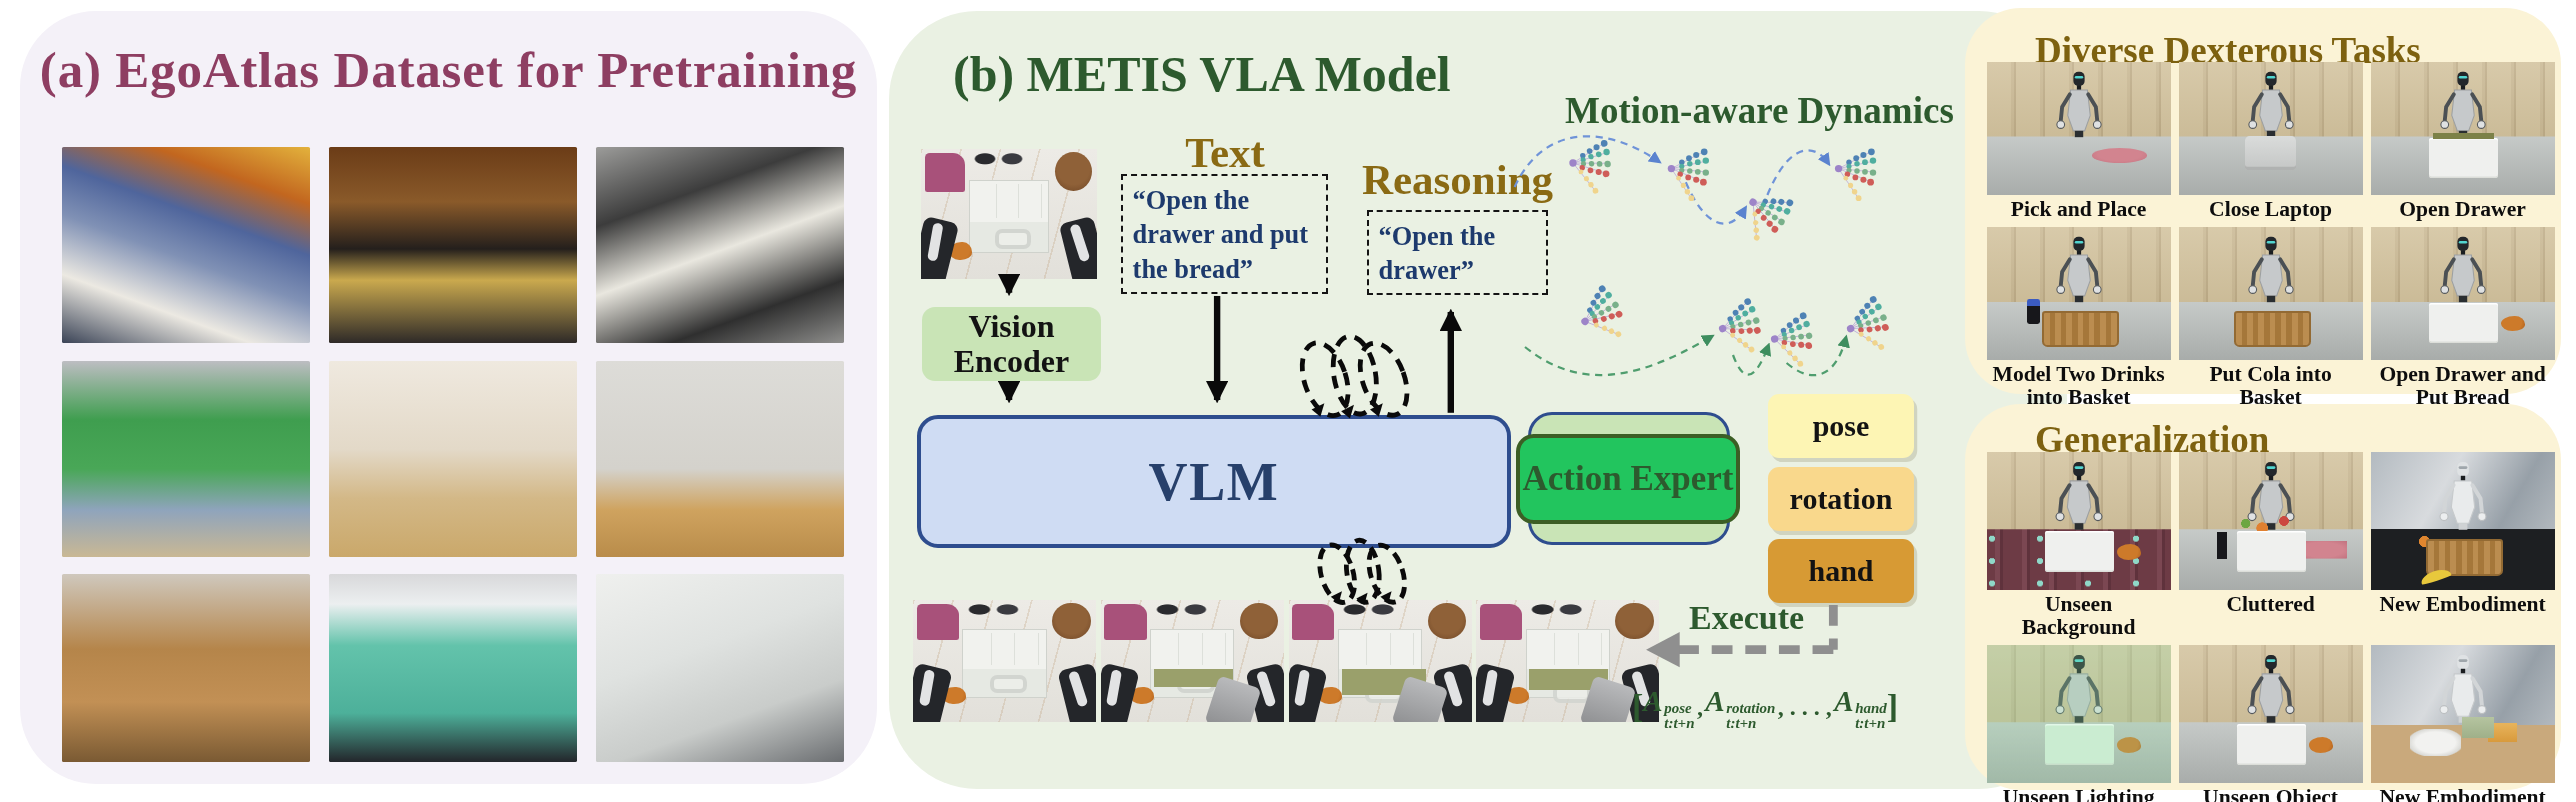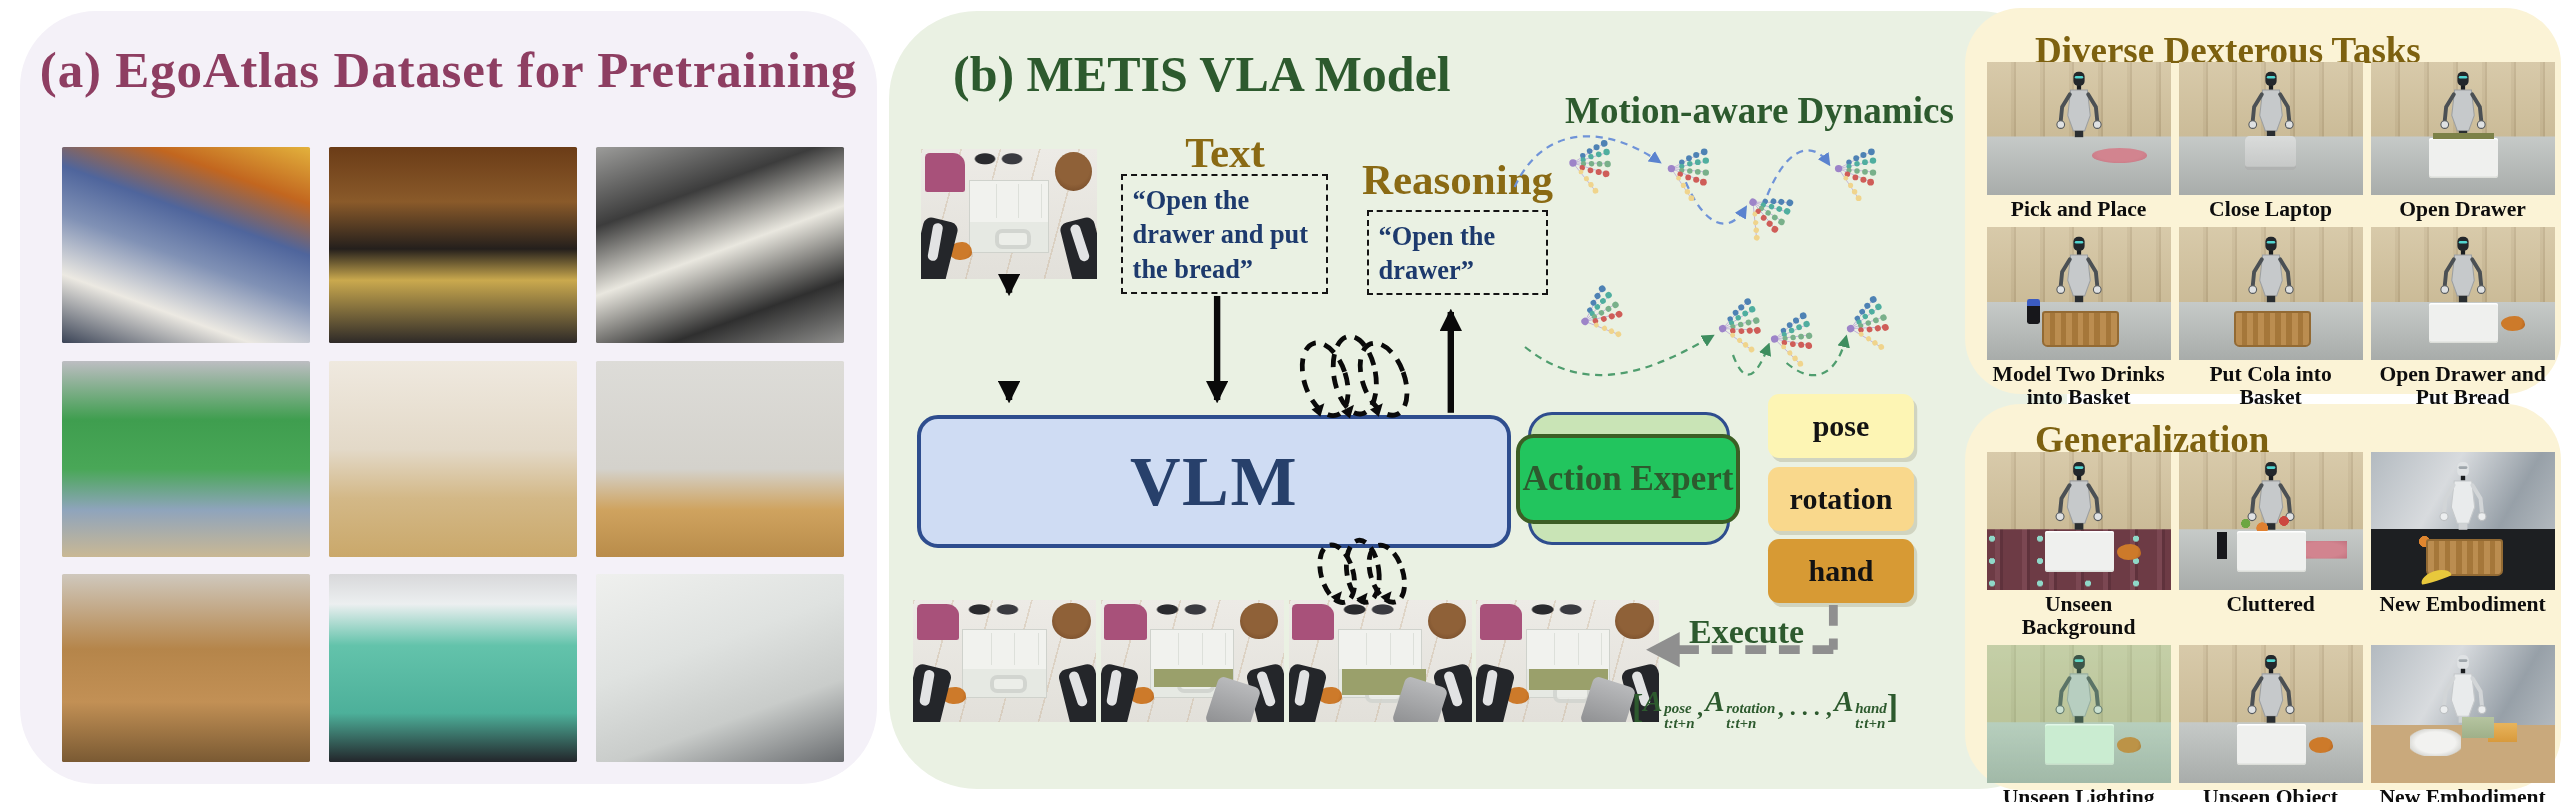--- a/index.html
+++ b/index.html
@@ -38,32 +38,32 @@
   .lbl-text{position:absolute; left:280px; top:117px; width:112px; text-align:center; font-size:43px; font-weight:bold; color:#8a6a14;}
   .lbl-reasoning{position:absolute; left:471px; top:144px; width:195px; text-align:center; font-size:43px; font-weight:bold; color:#8a6a14;}
   .dashed-box{position:absolute; border:2.4px dashed #141414; box-sizing:border-box;}
   .text-box{left:232px; top:163px; width:207px; height:120px;}
   .reasoning-box{left:478px; top:199px; width:181px; height:85px;}
   .quote{padding:6.4px 9.6px; font-size:26.4px; line-height:1.32; font-weight:bold; color:#1d3a6d;}
 
   .ve-box{position:absolute; left:33px; top:296px; width:179px; height:74px; background:#c9e4b6; border-radius:13px;
     display:flex; align-items:center; justify-content:center; text-align:center; font-size:32px; font-weight:bold; color:#131313; line-height:1.1;}
   .vlm-box{position:absolute; left:28px; top:404px; width:594px; height:133px; background:#cfdcf3; border:4px solid #2e4d8e; border-radius:21px;
-    box-sizing:border-box; display:flex; align-items:center; justify-content:center; font-size:70px; font-weight:bold; color:#27406b; letter-spacing:1.6px;}
+    box-sizing:border-box; display:flex; align-items:center; justify-content:center; font-size:54px; font-weight:bold; color:#27406b; letter-spacing:1.6px;}
   .ae-back{position:absolute; left:639px; top:401px; width:202px; height:133px; background:#c9e4b6; border:3.2px solid #2e4d8e; border-radius:24px; box-sizing:border-box;}
   .ae-box{position:absolute; left:627px; top:423px; width:224px; height:90px; background:#22c55e; border:4px solid #3c5e25; border-radius:17.6px;
     box-sizing:border-box; display:flex; align-items:center; justify-content:center; font-size:35px; font-weight:bold; color:#2d5a2e;}
 
   .tok{position:absolute; left:879px; width:146px; height:64px; border-radius:11.2px; display:flex; align-items:center; justify-content:center;
     font-size:30px; font-weight:bold; color:#131313; box-shadow:3.2px 4px 0 rgba(120,110,70,.22);}
   .tok-pose{top:383px; background:#fdf5b4;}
   .tok-rot{top:456px; background:#f9d88c;}
   .tok-hand{top:528px; background:#d79a34;}
 
-  .execute-label{position:absolute; left:800px; top:602px; font-size:34px; font-weight:bold; color:#2d5a2e;}
+  .execute-label{position:absolute; left:800px; top:588px; font-size:34px; font-weight:bold; color:#2d5a2e;}
 
   .input-image{position:absolute; left:32px; top:138px; width:176px; height:130px; overflow:hidden;}
   .strip{position:absolute; left:24px; top:589px; display:flex; gap:4.8px;}
   .frame{position:relative; width:183px; height:122px; overflow:hidden;}
 
   
   .formula{position:absolute; left:743px; top:674px; display:flex; align-items:center; color:#2d5a2e; font-weight:bold;}
   .frm-bracket{font-size:34px;}
   .frm-base{font-size:29px; font-style:italic;}
   .frm-ss{display:inline-flex; flex-direction:column; line-height:1; font-size:15px; margin-left:1.6px; transform:translateY(1.6px);}
@@ -204,20 +204,21 @@
     <div class="lbl-text">Text</div>
     <div class="dashed-box text-box">
       <div class="quote">“Open the drawer and put the bread”</div>
     </div>
 
     <div class="lbl-reasoning">Reasoning</div>
     <div class="dashed-box reasoning-box">
       <div class="quote">“Open the drawer”</div>
     </div>
 
+    <div class="ve-box">Vision Encoder</div>
     <div class="vlm-box">VLM</div>
     <div class="ae-back"></div>
     <div class="ae-box">Action Expert</div>
 
     <div class="tok tok-pose">pose</div>
     <div class="tok tok-rot">rotation</div>
     <div class="tok tok-hand">hand</div>
 
     <div class="execute-label">Execute</div>
     <div class="strip" id="strip">

